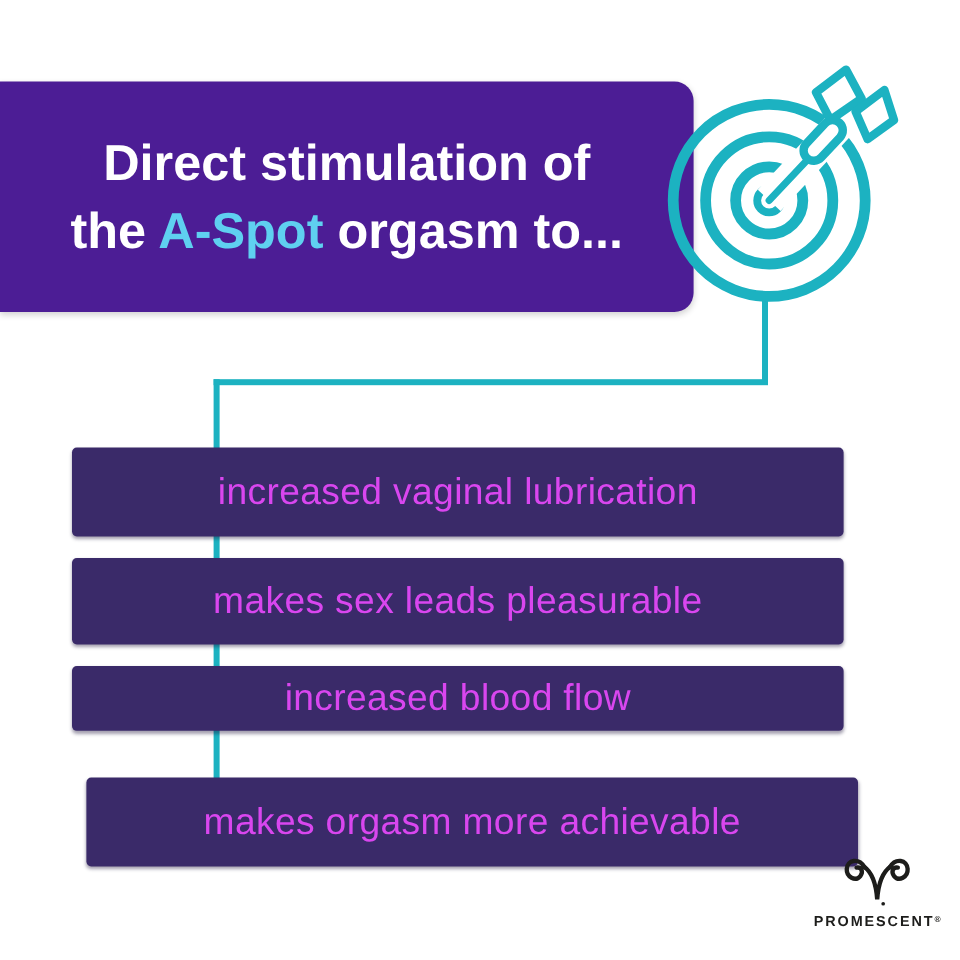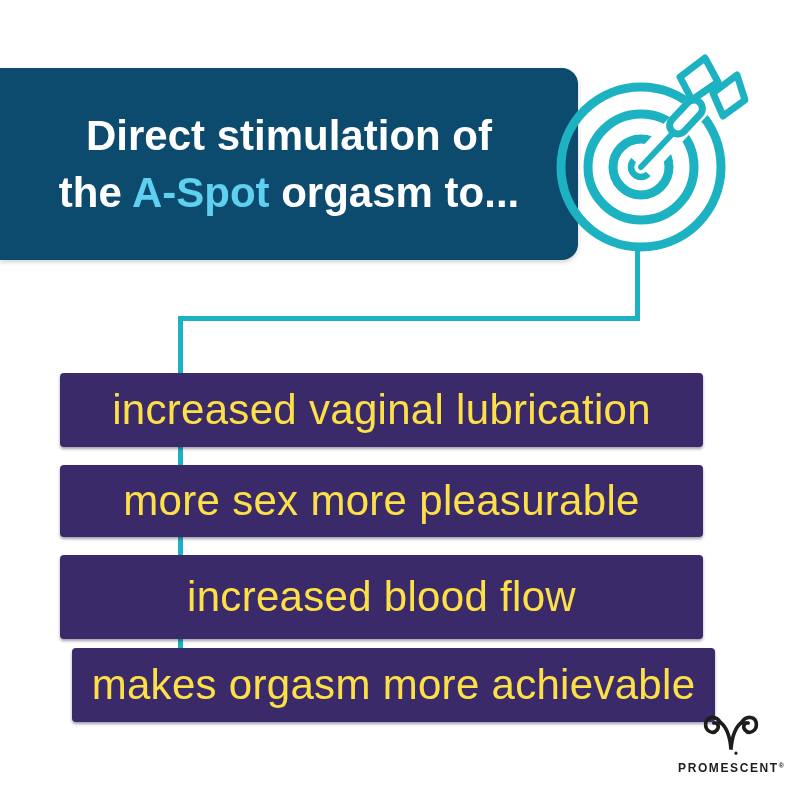--- a/index.html
+++ b/index.html
@@ -8,21 +8,21 @@
     background:#ffffff;
     font-family:"Liberation Sans", sans-serif;
     position:relative;
     overflow:hidden;
   }
   .canvas { position:absolute; inset:0; width:800px; height:800px; background:#ffffff; }
 
   
   .header-box {
     position:absolute; left:0; top:68px; width:578px; height:192px;
-    background:#0c4a6e;
+    background:#4c1d95;
     border-radius:0 16px 16px 0;
     box-shadow:0 2px 5px rgba(0,0,0,0.18);
     display:flex; flex-direction:column; justify-content:center; align-items:center;
     z-index:1;
   }
   .header-line {
     color:#ffffff; font-weight:bold; font-size:42px; line-height:57px;
     text-align:center; white-space:nowrap;
   }
   .accent { color:#5fd0f0; }
@@ -37,24 +37,24 @@
   .line-v-left  { left:178px; top:316px; width:5px; height:337px; z-index:0; }
 
   
   .bar {
     position:absolute; left:60px; width:643px;
     background:#3a2a69; border-radius:4px;
     box-shadow:0 2px 3px rgba(25,15,55,0.4);
     display:flex; align-items:center; justify-content:center;
     z-index:2;
   }
-  .bar-label { color:#fde047; font-size:42px; letter-spacing:0.3px; white-space:nowrap; }
+  .bar-label { color:#d946ef; font-size:31px; letter-spacing:0.3px; white-space:nowrap; }
   .bar-1 { top:373px; height:74px; }
   .bar-2 { top:465px; height:72px; }
-  .bar-3 { top:555px; height:84px; }
+  .bar-3 { top:555px; height:54px; }
   .bar-4 { top:648px; height:74px;margin-left:12px; }
 
   
   .logo { position:absolute; left:656px; top:712px; width:150px; text-align:center; z-index:2; }
   .logo svg { display:block; margin:0 auto; }
   .logo-text {
     color:#1d1d1b; font-size:12px; font-weight:bold; letter-spacing:1.6px;
     margin-top:3px; white-space:nowrap;
   }
   .logo-text sup { font-size:7px; letter-spacing:0; vertical-align:4px; }
@@ -89,21 +89,21 @@
       <rect x="141" y="56.5" width="40" height="17" rx="8.5" stroke-width="7" fill="#ffffff" transform="rotate(-47 161 65)"></rect>
       <path d="M167 48 L155 25 L180 6 L193 30 Z" stroke-width="7" fill="#ffffff"></path>
       <path d="M198 64 L188 41 L212 23 L220 48 Z" stroke-width="7" fill="#ffffff"></path>
     </g>
   </svg>
 
   <div class="bar bar-1">
     <span class="bar-label">increased vaginal lubrication</span>
   </div>
   <div class="bar bar-2">
-    <span class="bar-label">more sex more pleasurable</span>
+    <span class="bar-label">makes sex leads pleasurable</span>
   </div>
   <div class="bar bar-3">
     <span class="bar-label">increased blood flow</span>
   </div>
   <div class="bar bar-4">
     <span class="bar-label">makes orgasm more achievable</span>
   </div>
 
   <div class="logo">
     <svg width="58" height="46" viewBox="0 0 64 50">

